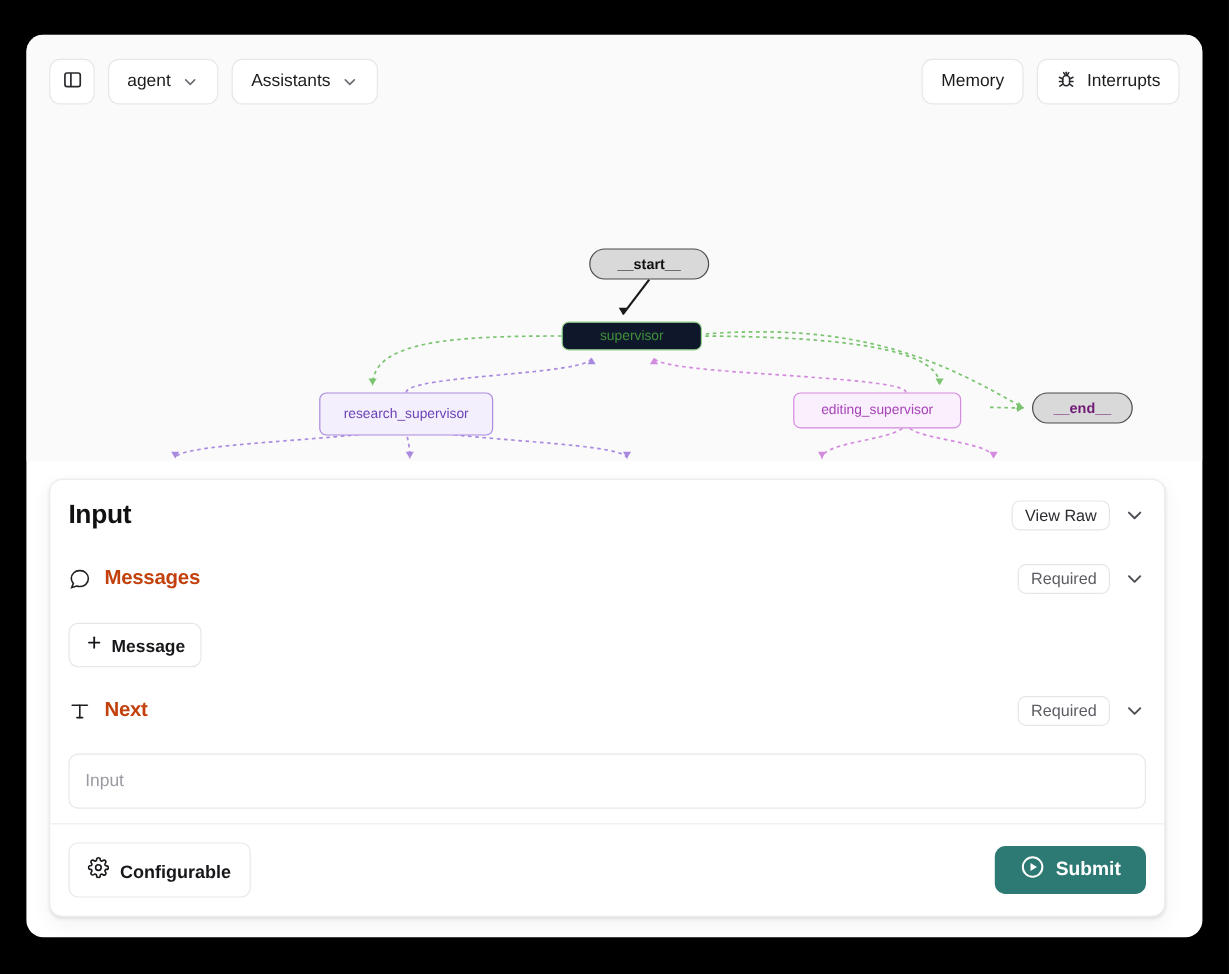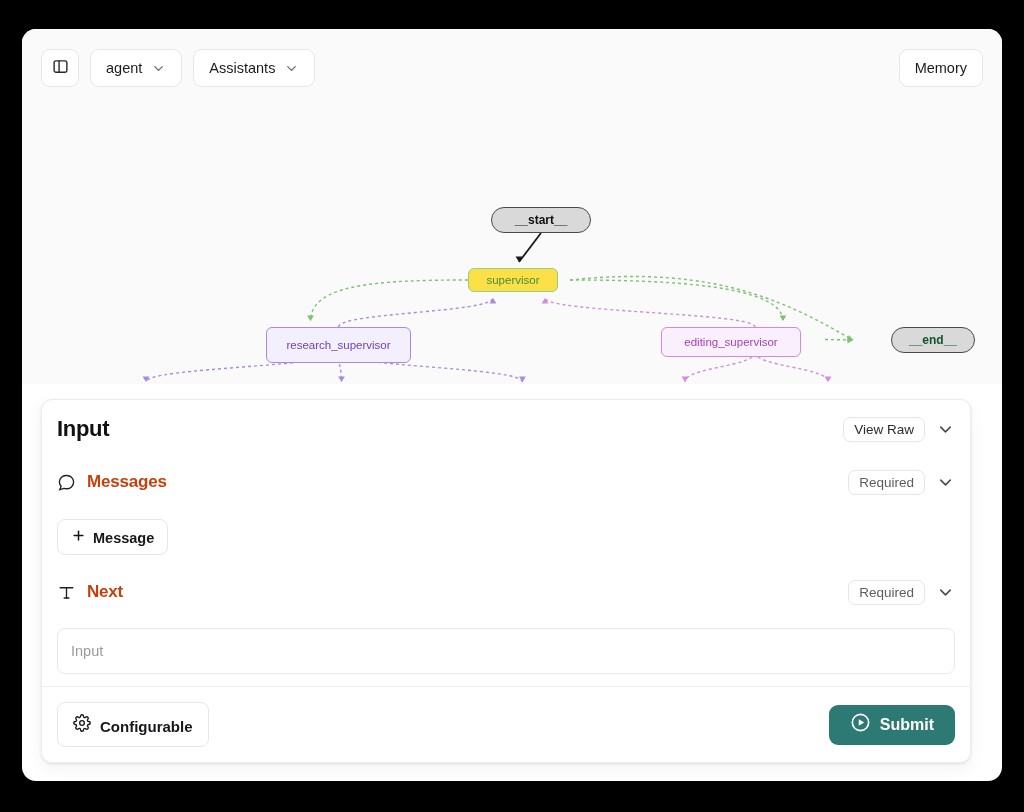--- a/index.html
+++ b/index.html
@@ -187,20 +187,37 @@
           <svg width="15" height="15" viewBox="0 0 24 24" fill="none" stroke="currentColor" stroke-width="2.2" stroke-linecap="round" stroke-linejoin="round">
               <polyline points="6 9 12 15 18 9"></polyline>
             </svg>
         </span>
       </div>
     </div>
 
     <div class="tb-right">
       <div class="btn">
         <span>Memory</span>
+      </div>
+      <div class="btn">
+        <span>
+          <svg width="17" height="17" viewBox="0 0 24 24" fill="none" stroke="#2a2a2e" stroke-width="1.8" stroke-linecap="round">
+            <rect x="8" y="7" width="8" height="12" rx="4"></rect>
+            <line x1="12" y1="3" x2="12" y2="7"></line>
+            <line x1="9" y1="3.5" x2="10.5" y2="6"></line>
+              <line x1="15" y1="3.5" x2="13.5" y2="6"></line>
+            <line x1="8" y1="11" x2="4" y2="9"></line>
+              <line x1="16" y1="11" x2="20" y2="9"></line>
+            <line x1="8" y1="14" x2="4" y2="14"></line>
+              <line x1="16" y1="14" x2="20" y2="14"></line>
+            <line x1="8" y1="17" x2="4.5" y2="19.5"></line>
+              <line x1="16" y1="17" x2="19.5" y2="19.5"></line>
+          </svg>
+        </span>
+        <span>Interrupts</span>
       </div>
     </div>
   </div>
 
   <div id="graph">
     <svg class="edges">
         <path d="M519,134 L497,163" fill="none" stroke="#1a1a1a" stroke-width="1.8"></path>
         <path d="M0,0 L-5.5,-3.4 L-5.5,3.4 Z" fill="#1a1a1a" transform="translate(497,163) rotate(90)"></path>
         <path d="M446,181 C356,181 288.5,185 288.5,222" fill="none" stroke="#7ac36f" stroke-width="1.4" stroke-dasharray="3,3"></path>
         <path d="M0,0 L-5.5,-3.4 L-5.5,3.4 Z" fill="#7ac36f" transform="translate(288.5,222) rotate(90)"></path>
@@ -222,30 +239,30 @@
         <path d="M0,0 L-5.5,-3.4 L-5.5,3.4 Z" fill="#a98ade" transform="translate(500.5,283) rotate(90)"></path>
         <path d="M733,253 C733,268 663,268 663,283" fill="none" stroke="#d48ade" stroke-width="1.4" stroke-dasharray="3,3"></path>
         <path d="M0,0 L-5.5,-3.4 L-5.5,3.4 Z" fill="#d48ade" transform="translate(663,283) rotate(90)"></path>
         <path d="M733,253 C733,268 806,268 806,283" fill="none" stroke="#d48ade" stroke-width="1.4" stroke-dasharray="3,3"></path>
         <path d="M0,0 L-5.5,-3.4 L-5.5,3.4 Z" fill="#d48ade" transform="translate(806,283) rotate(90)"></path>
       </svg>
     <div id="node-layer">
         <div class="node terminal" style="left: 469px; top: 108px; width: 100px; height: 26px; color: rgb(16, 16, 16);">
           <span>__start__</span>
         </div>
-        <div class="node box" style="left: 446px; top: 169px; width: 90px; height: 24px; border-color: rgb(143, 208, 139); background: #fde047; color: rgb(63, 143, 60);">
+        <div class="node box" style="left: 446px; top: 169px; width: 117px; height: 24px; border-color: rgb(143, 208, 139); background: #0f172a; color: rgb(63, 143, 60);">
           <span>supervisor</span>
         </div>
         <div class="node box" style="left: 244px; top: 228px; width: 145px; height: 36px; border-color: rgb(169, 138, 222); background: rgb(244, 239, 252); color: rgb(108, 67, 184);">
           <span>research_supervisor</span>
         </div>
         <div class="node box" style="left: 639px; top: 228px; width: 140px; height: 30px; border-color: rgb(212, 138, 222); background: rgb(250, 239, 252); color: rgb(167, 67, 184);">
           <span>editing_supervisor</span>
         </div>
-        <div class="node terminal" style="left: 869px; top: 228px; width: 84px; height: 26px; color: #14532d;">
+        <div class="node terminal" style="left: 838px; top: 228px; width: 84px; height: 26px; color: #701a75;">
           <span>__end__</span>
         </div>
       </div>
   </div>
 
   <div id="card">
     <div class="card-body">
 
       <div class="row" style="height:58px">
         <div class="card-title">Input</div>

